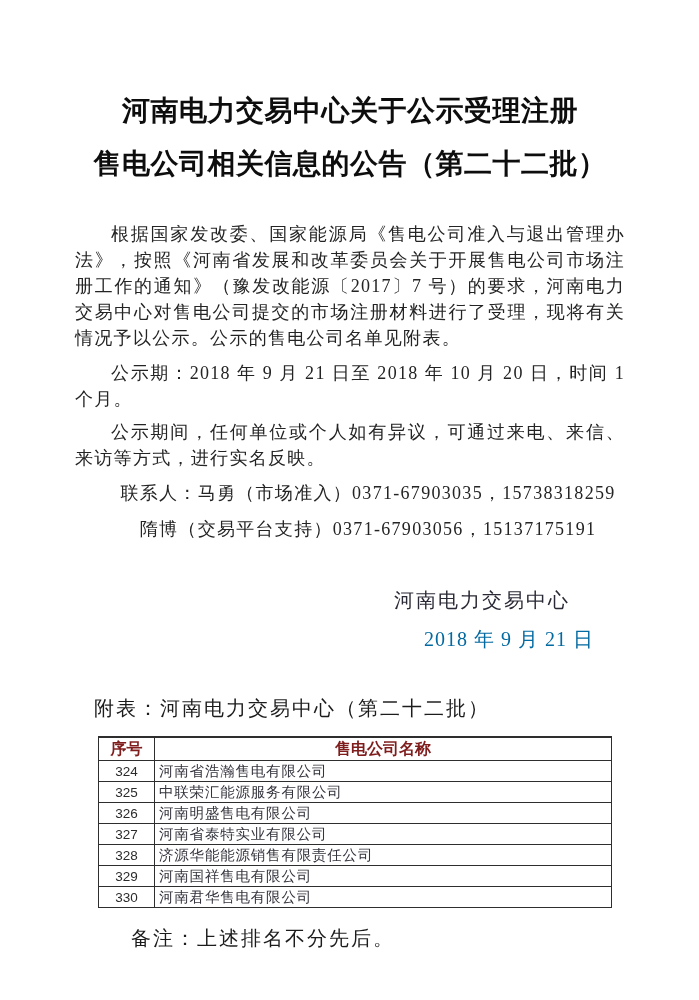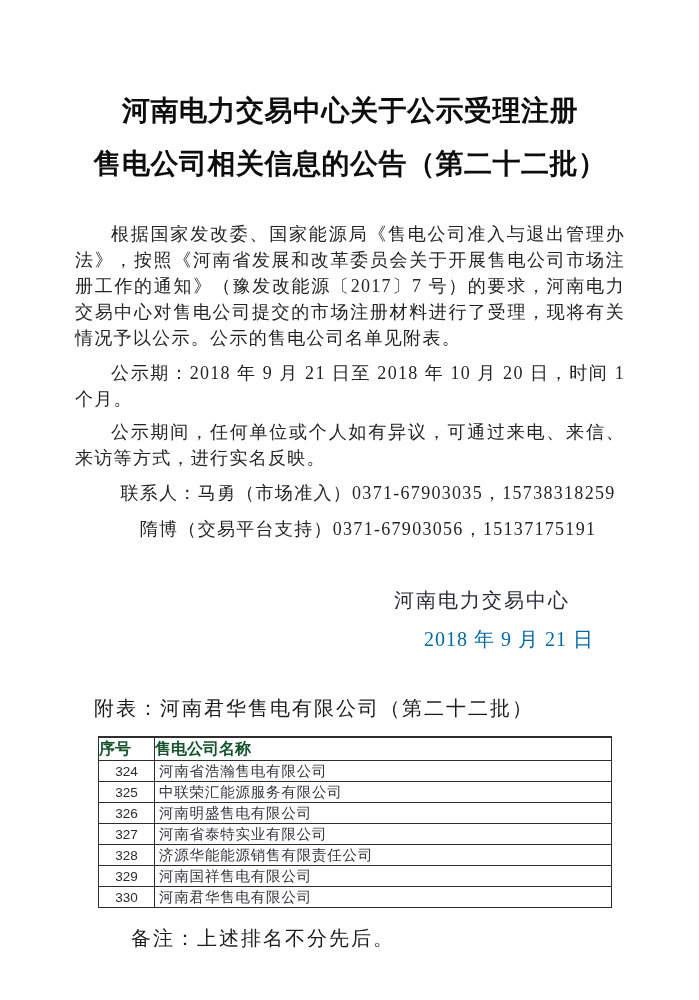--- a/index.html
+++ b/index.html
@@ -88,22 +88,22 @@
   .company-table th, .company-table td {
     border: 1px solid #2e2e2e;
     padding: 0;
     overflow: hidden;
     white-space: nowrap;
   }
   .company-table th {
     height: 22px;
     font-size: 16px;
     font-weight: bold;
-    text-align: left;
-    color: #14532d;
+    text-align: center;
+    color: #7f1d1d;
   }
   .company-table .col-no { width: 55px; }
   .company-table td { height: 20px; }
   .company-table td.cell-no {
     text-align: center;
     font-family: "Liberation Sans", "DejaVu Sans", sans-serif;
     font-size: 13.5px;
     color: #2b2b2b;
   }
   .company-table td.cell-name {
@@ -140,21 +140,21 @@
 
     <p class="para indent contact-line">联系人：马勇（市场准入）0371-67903035，15738318259</p>
 
     <p class="para indent contact-line second">隋博（交易平台支持）0371-67903056，15137175191</p>
 
     <div class="sign-block">
       <p class="sig-org">河南电力交易中心</p>
       <p class="sig-date">2018 年 9 月 21 日</p>
     </div>
 
-    <p class="attach-caption">附表：河南君华售电有限公司（第二十二批）</p>
+    <p class="attach-caption">附表：河南电力交易中心（第二十二批）</p>
 
     <table class="company-table">
       <thead>
         <tr>
           <th class="col-no">序号</th>
           <th class="col-name">售电公司名称</th>
         </tr>
       </thead>
       <tbody>
         <tr>

